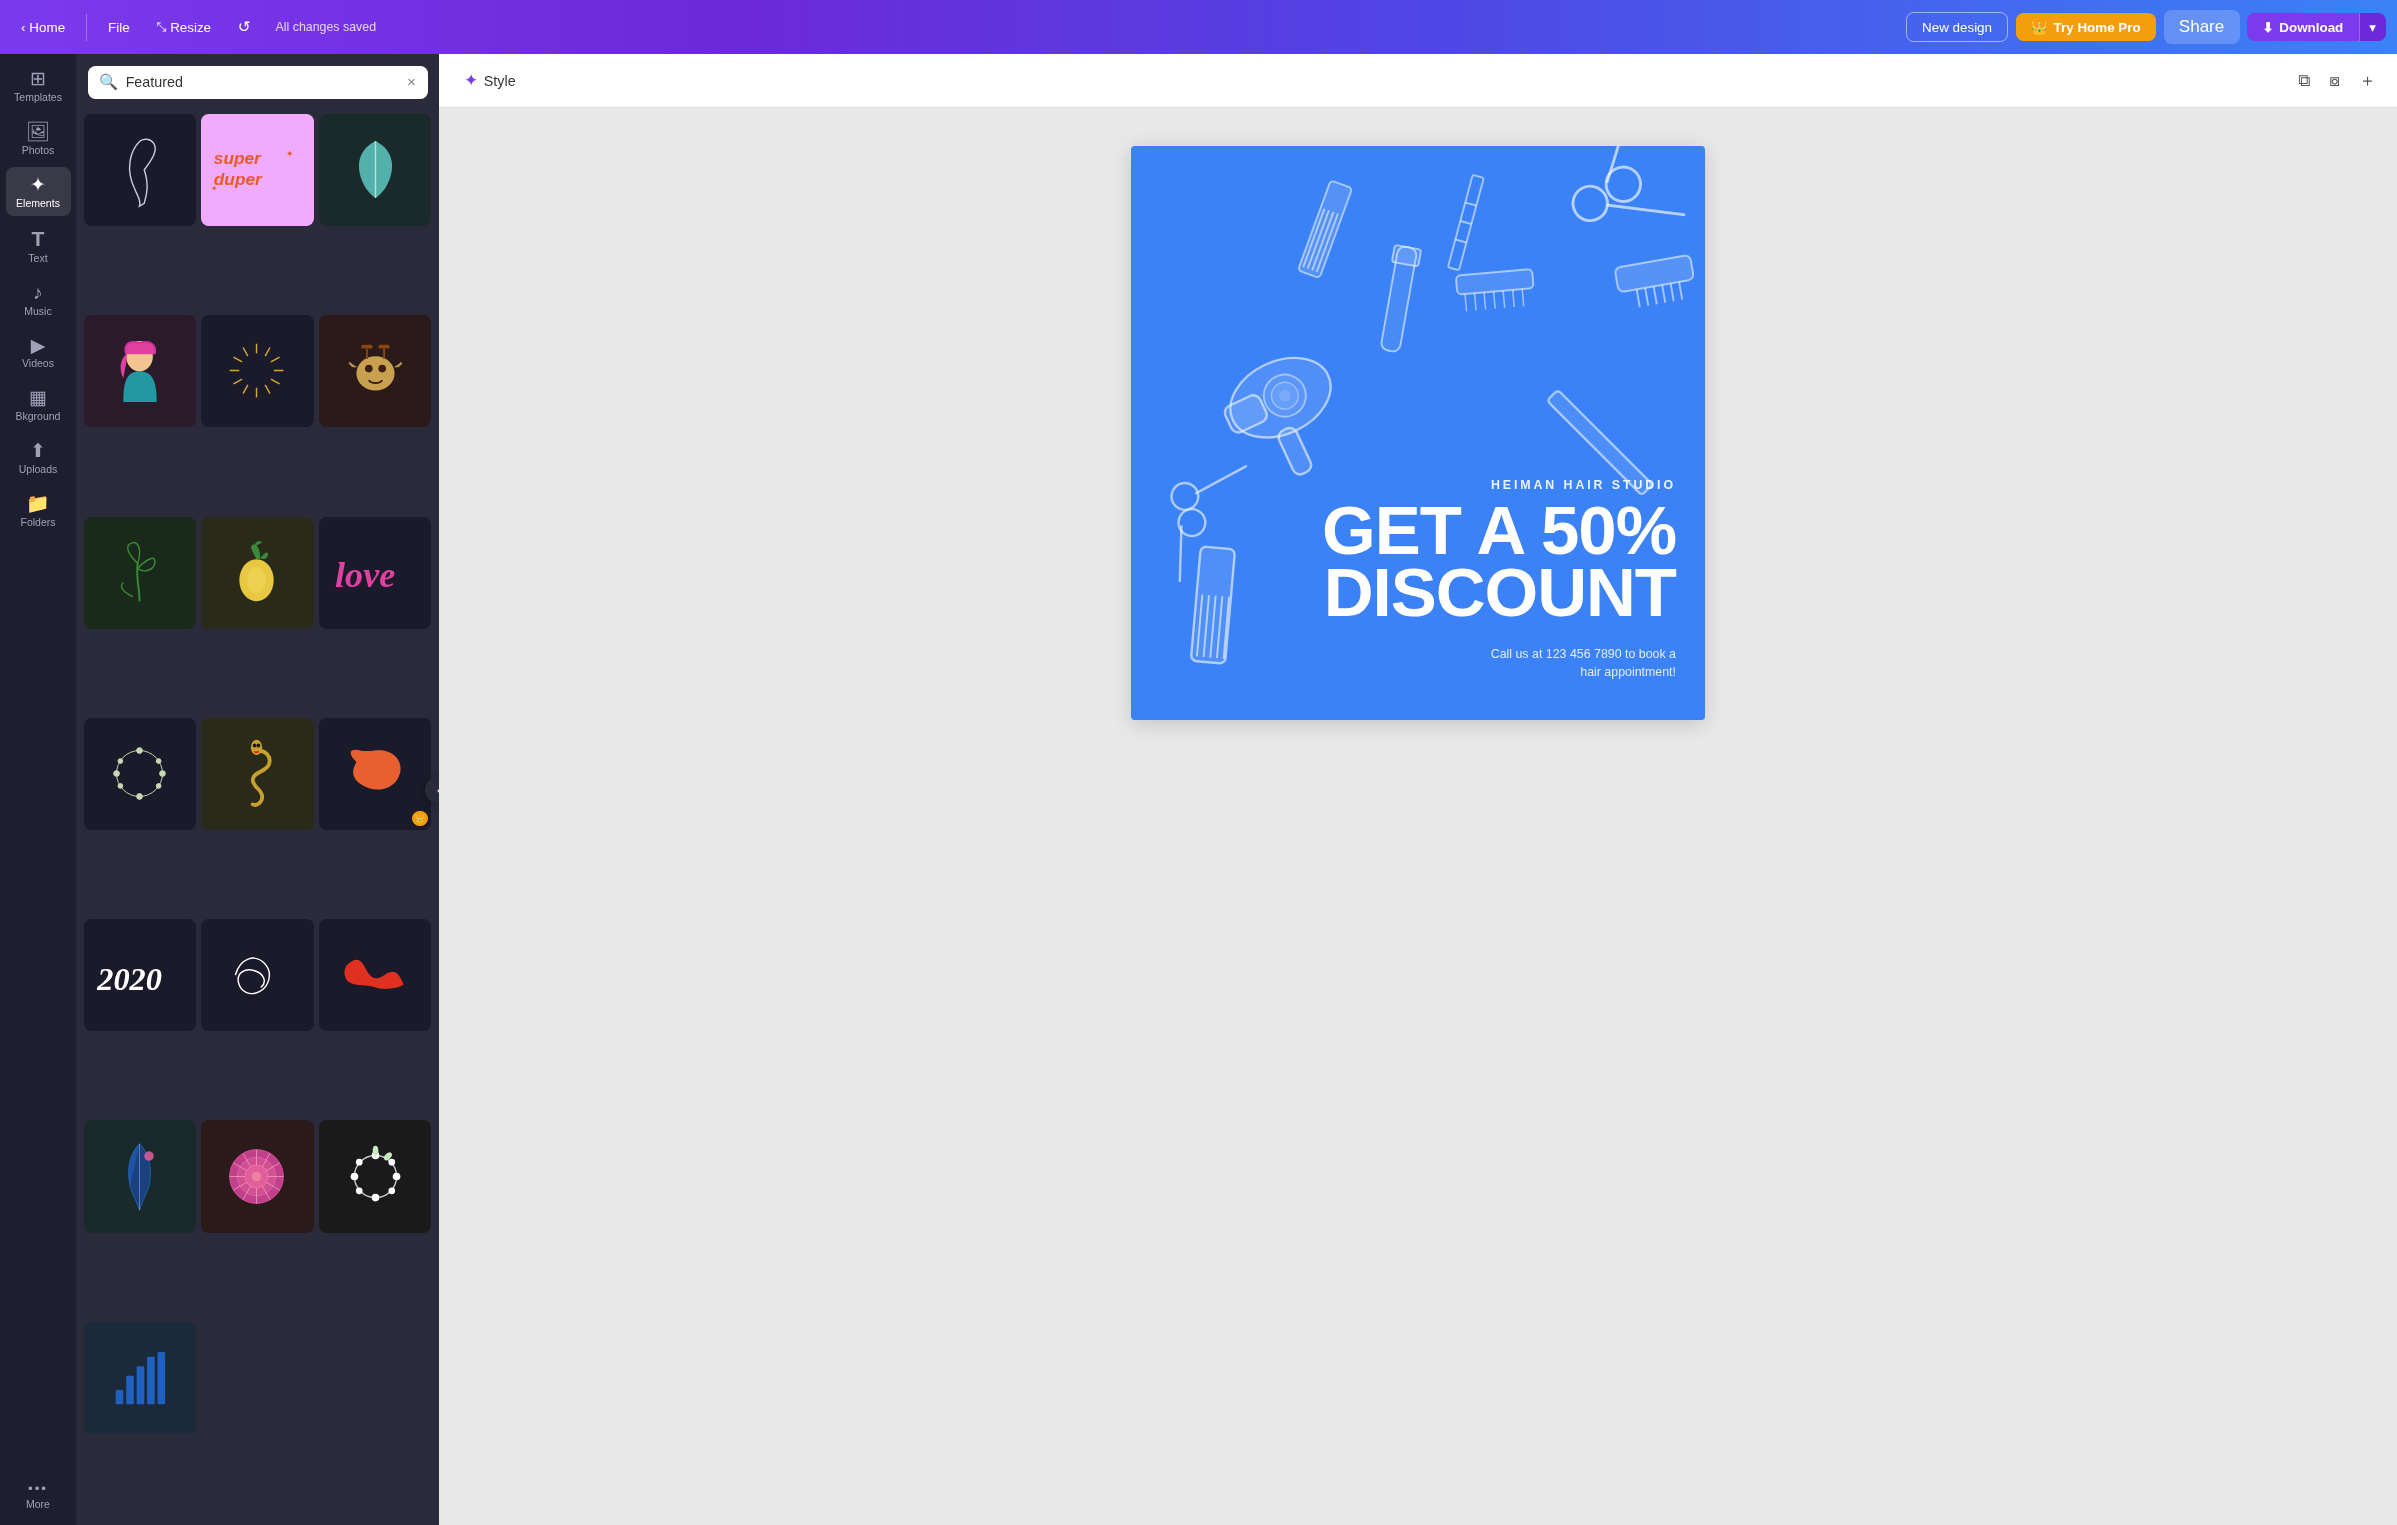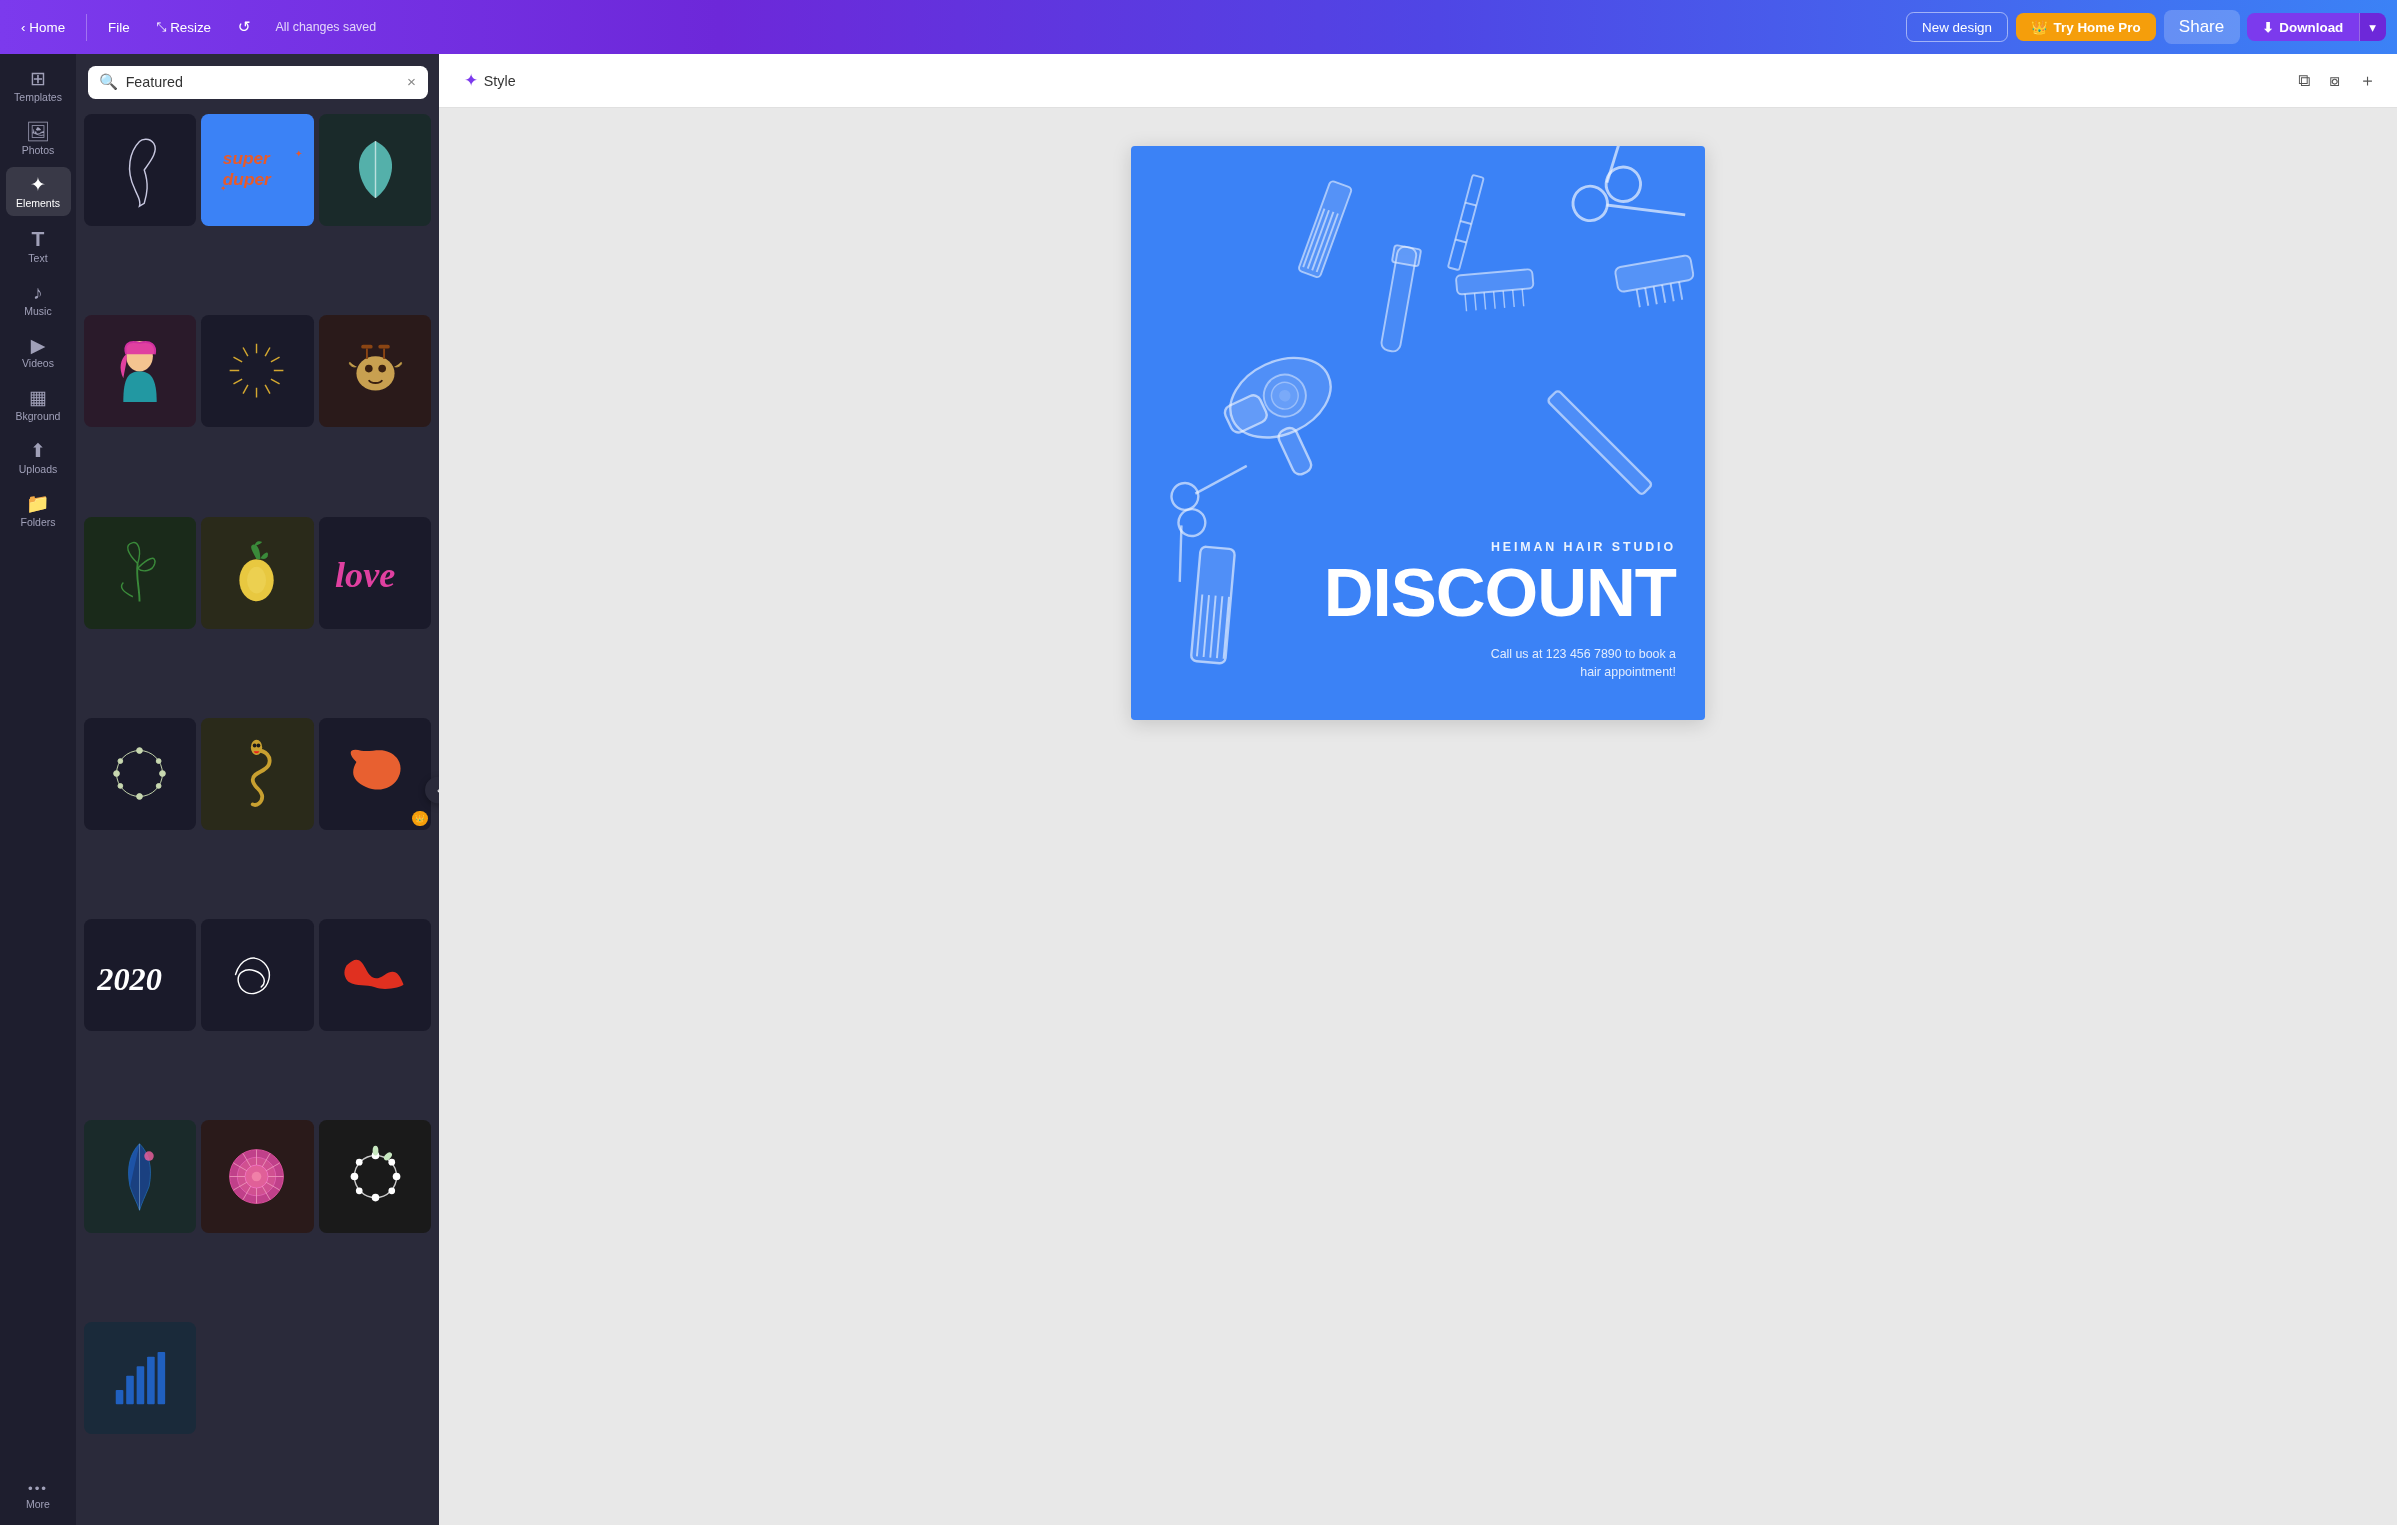--- a/index.html
+++ b/index.html
@@ -269,21 +269,21 @@
       </div>
     </div>
 
     <div class="elements-grid">
 
       <div class="element-item" style="background:#1a1a2a;">
         <svg width="57" height="76" viewBox="0 0 60 80">
             <path d="M30 10 C20 20,15 40,25 60 C28 68,32 72,30 78 L35 75 C38 65,40 55,35 40 C42 30,50 20,45 12 C40 5,32 8,30 10Z" fill="none" stroke="#c8c8e0" stroke-width="1.5"></path>
           </svg>
       </div>
-      <div class="element-item" style="background:#3b82f6;justify-content:flex-end;">
+      <div class="element-item" style="background:#f0abfc;">
         <svg width="96" height="53" viewBox="0 0 100 55">
           <text x="5" y="22" fill="#e85a2a" font-size="18" font-weight="900" font-style="italic" font-family="sans-serif">super</text>
           <text x="5" y="44" fill="#e85a2a" font-size="18" font-weight="900" font-style="italic" font-family="sans-serif">duper</text>
           <text x="80" y="15" fill="#e85a2a" font-size="10">✦</text>
           <text x="2" y="50" fill="#e85a2a" font-size="8">✦</text>
         </svg>
       </div>
       <div class="element-item" style="background:#1a2a2a;">
         <svg width="57" height="67" viewBox="0 0 60 70">
             <path d="M30 5 C10 15,8 35,20 55 C25 62,30 65,30 65 C30 65,35 62,40 55 C52 35,50 15,30 5Z" fill="#5bbfb8" opacity="0.9"></path>
@@ -583,20 +583,21 @@
 
             <g transform="translate(280,160) rotate(10)" stroke="rgba(255,255,255,0.6)" stroke-width="2" fill="rgba(255,255,255,0.08)">
               <rect x="-10" y="-55" width="20" height="110" rx="8"></rect>
               <rect x="-14" y="-55" width="28" height="18" rx="3" fill="rgba(255,255,255,0.15)"></rect>
             </g>
           </svg>
 
           <div class="card-text-area">
             <div class="studio-name">HEIMAN HAIR STUDIO</div>
             <div class="discount-text">
+              <div>GET A 50%</div>
               <div>DISCOUNT</div>
             </div>
             <div class="contact-text">
               Call us at 123 456 7890 to book a<br>hair appointment!
             </div>
           </div>
         </div>
 
 
       </div>

